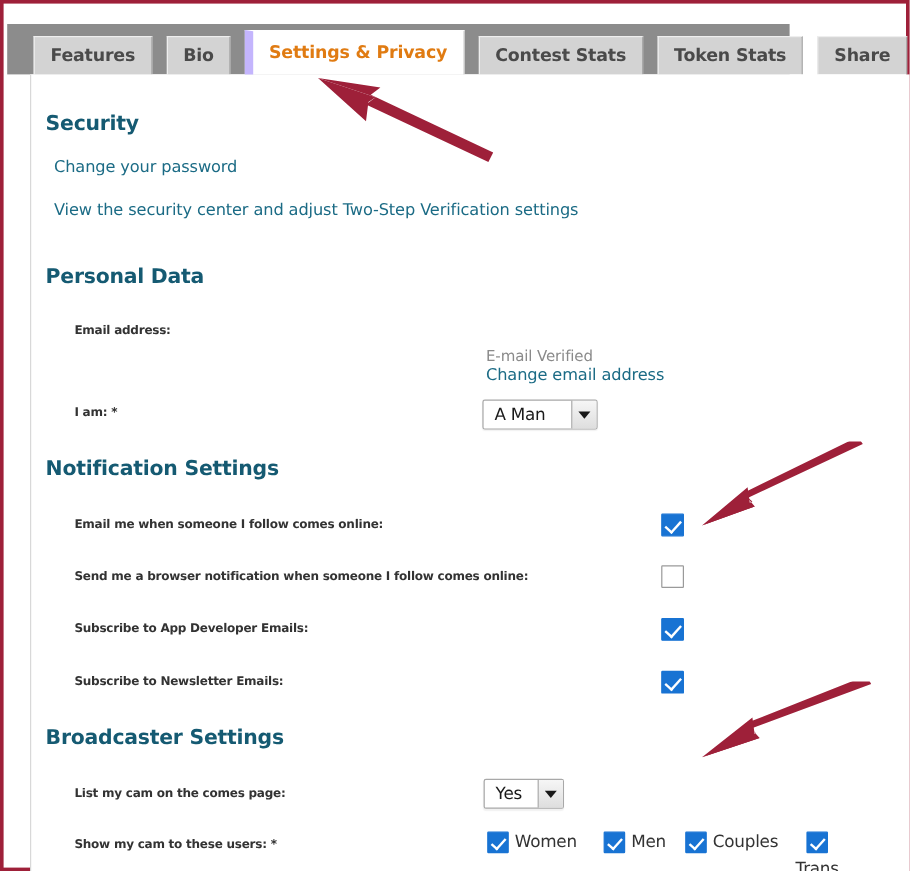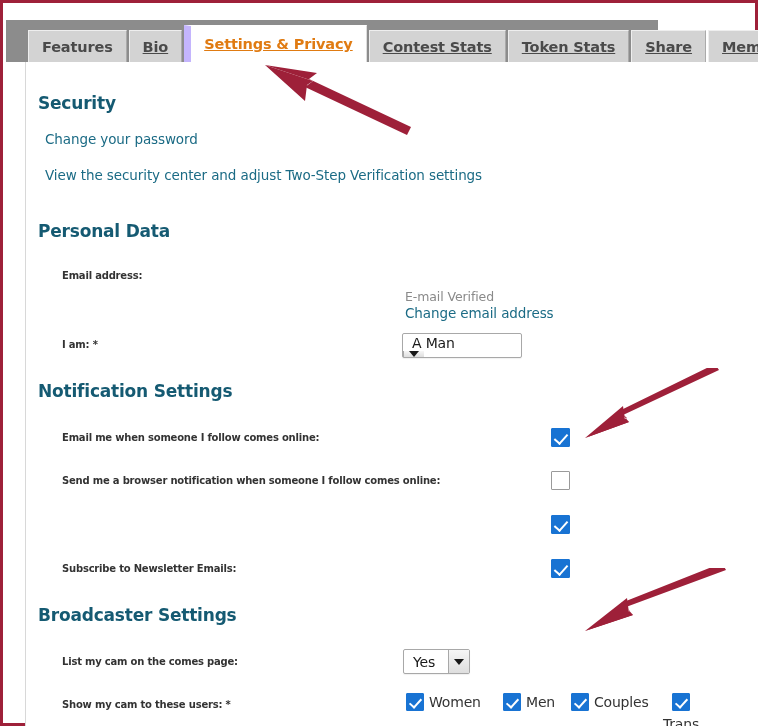--- a/index.html
+++ b/index.html
@@ -55,21 +55,21 @@
     color: #4a4a4a;
     font-size: 14.5px;
     font-weight: bold;
     letter-spacing: -0.15px;
     border-top: 1px solid #eeeeee;
     border-left: 1px solid #eeeeee;
     border-right: 1px solid #aaaaaa;
     border-bottom: none;
     white-space: nowrap;
   }
-  .tab + .tab { margin-left: 2px; text-decoration: underline; }
+  .tab + .tab { margin-left: 12px; }
   .tab.active {
     background: #ffffff;
     color: #e07b12;
     height: 37px;
     border-top: 1px solid #ffffff;
     border-left: 7px solid #c4b5fd;
     border-right: 1px solid #dddddd;
     z-index: 3;
   }
 
@@ -260,35 +260,36 @@
     <div class="section-heading" style="left:12px; top:159px;">Personal Data</div>
 
     <div class="field-label" style="left:36px; top:208px;">Email address:</div>
 
     <div class="muted-text" style="left:379px; top:227px;">E-mail Verified</div>
 
     <div class="link" style="left:379px; top:243px;">Change email address</div>
 
     <div class="field-label" style="left:36px; top:277px;">I am: *</div>
 
-    <div class="select-box" style="left:376px; top:271px; width:120px;flex-direction:column;">
+    <div class="select-box" style="left:376px; top:271px; width:96px;">
       <div class="sel-value">A Man</div>
       <div class="sel-arrow">
           <i></i>
         </div>
     </div>
 
     <div class="section-heading" style="left:12px; top:319px;">Notification Settings</div>
 
     <div class="field-label" style="left:36px; top:370px;">Email me when someone I follow comes online:</div>
     <div class="cbox checked" style="left:525px; top:366px;"></div>
 
     <div class="field-label" style="left:36px; top:413px;">Send me a browser notification when someone I follow comes online:</div>
     <div class="cbox" style="left:525px; top:409px;"></div>
 
+    <div class="field-label" style="left:36px; top:457px;">Subscribe to App Developer Emails:</div>
     <div class="cbox checked" style="left:525px; top:453px;"></div>
 
     <div class="field-label" style="left:36px; top:501px;">Subscribe to Newsletter Emails:</div>
     <div class="cbox checked" style="left:525px; top:497px;"></div>
 
     <div class="section-heading" style="left:12px; top:543px;">Broadcaster Settings</div>
 
     <div class="field-label" style="left:36px; top:594px;">List my cam on the comes page:</div>
 
     <div class="select-box" style="left:377px; top:587px; width:67px;">

